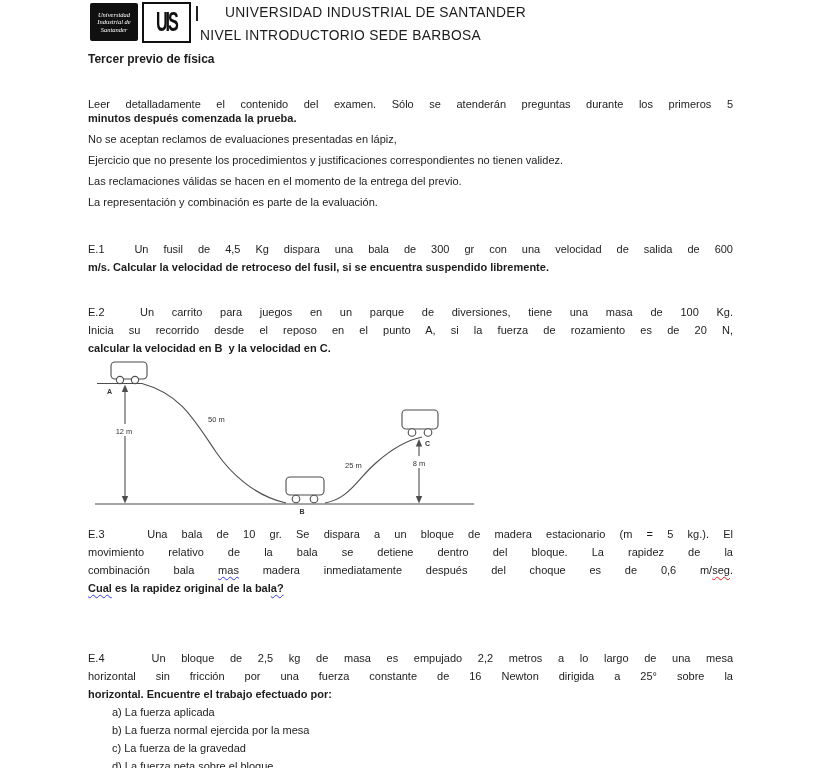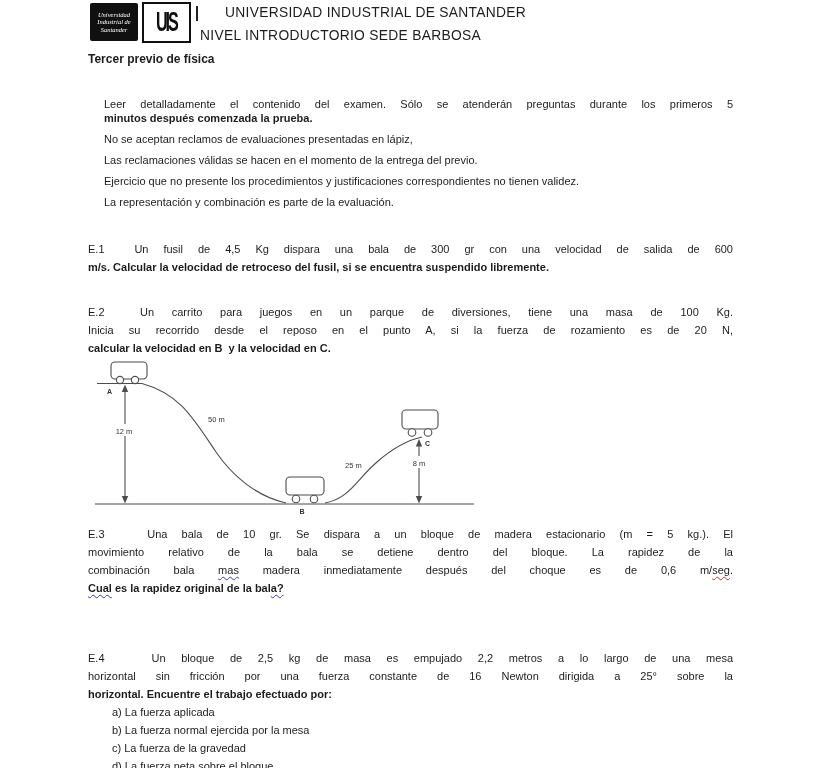--- a/index.html
+++ b/index.html
@@ -14,21 +14,21 @@
          box-sizing:border-box;display:flex;align-items:center;justify-content:center;overflow:hidden;}
   .uis{font-weight:bold;font-size:27px;letter-spacing:-3.5px;transform:scaleX(.6);color:#101010;
        font-family:"Liberation Sans",sans-serif;}
   .tbar{position:absolute;left:196px;top:6px;width:1.5px;height:15px;background:#222;}
   .title1{position:absolute;left:200px;top:5px;font-size:13.8px;letter-spacing:.3px;margin-left:25px;}
   .title2{position:absolute;left:200px;top:28px;font-size:13.8px;letter-spacing:.3px;}
   .subtitle{position:absolute;left:88px;top:52px;font-size:12px;font-weight:bold;}
 
   
   .instructions{position:absolute;left:88px;top:97px;width:645px;font-size:11px;line-height:14px;}
-  .instructions p{margin:0 0 7px 16px;}
+  .instructions p{margin:0 0 7px 0;}
 
   
   .ex{position:absolute;left:88px;width:645px;font-size:11px;line-height:18px;}
   #e1{top:240px;} #e2{top:303px;} #e3{top:525px;} #e4{top:649px;}
   .jl{display:block;text-align:justify;text-align-last:justify;}
   .pl{display:block;font-weight:bold;}
   .items .li{margin-left:24px;}
 
   .sqb{text-decoration-line:underline;text-decoration-style:wavy;text-decoration-color:#3038dd;
        text-decoration-thickness:1px;text-underline-offset:2px;}
@@ -61,22 +61,22 @@
   <div class="title1">UNIVERSIDAD INDUSTRIAL DE SANTANDER</div>
   <div class="title2">NIVEL INTRODUCTORIO SEDE BARBOSA</div>
   <div class="subtitle">Tercer previo de física</div>
 
   <div class="instructions">
     <p>
       <span class="jl">Leer detalladamente el contenido del examen. Sólo se atenderán preguntas durante los primeros 5</span>
       <span class="pl">minutos después comenzada la prueba.</span>
     </p>
     <p>No se aceptan reclamos de evaluaciones presentadas en lápiz,</p>
+    <p>Ejercicio que no presente los procedimientos y justificaciones correspondientes no tienen validez.</p>
     <p>Las reclamaciones válidas se hacen en el momento de la entrega del previo.</p>
-    <p>Ejercicio que no presente los procedimientos y justificaciones correspondientes no tienen validez.</p>
     <p>La representación y combinación es parte de la evaluación.</p>
   </div>
 
   <div class="ex" id="e1">
     <div class="jl">E.1&nbsp;&nbsp;Un fusil de 4,5 Kg dispara una bala de 300 gr con una velocidad de salida de 600</div>
     <div class="pl">m/s. Calcular la velocidad de retroceso del fusil, si se encuentra suspendido libremente.</div>
   </div>
 
   <div class="ex" id="e2">
     <div class="jl">E.2&nbsp;&nbsp;Un carrito para juegos en un parque de diversiones, tiene una masa de 100 Kg.</div>

